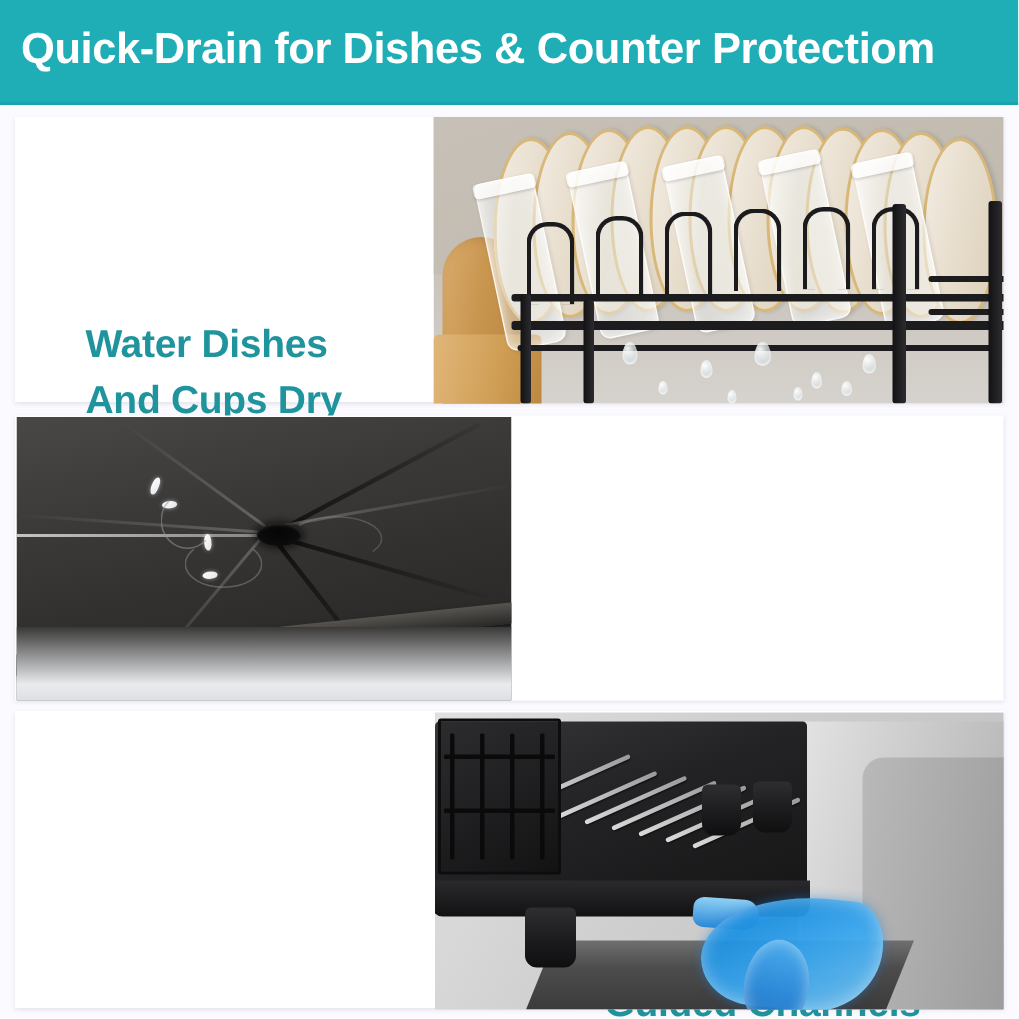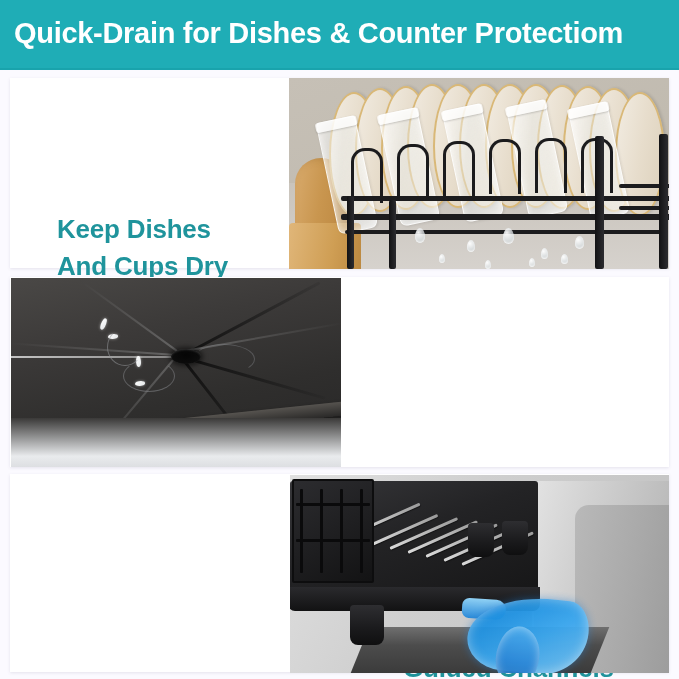--- a/index.html
+++ b/index.html
@@ -300,21 +300,21 @@
 </head>
 <body>
 
 <div id="infographic">
 
   <div class="header-banner">
     <div class="header-title">Quick-Drain for Dishes &amp; Counter Protectiom</div>
   </div>
 
   <div class="panel panel-1">
-    <div class="caption caption-1">Keep Dishes
+    <div class="caption caption-1">Water Dishes
 And Cups Dry</div>
   </div>
 
   <div class="photo photo-1">
     <div class="p1-bg"></div>
     <div class="p1-wall"></div>
 
     <div class="p1-board"></div>
     <div class="p1-board2"></div>
 

